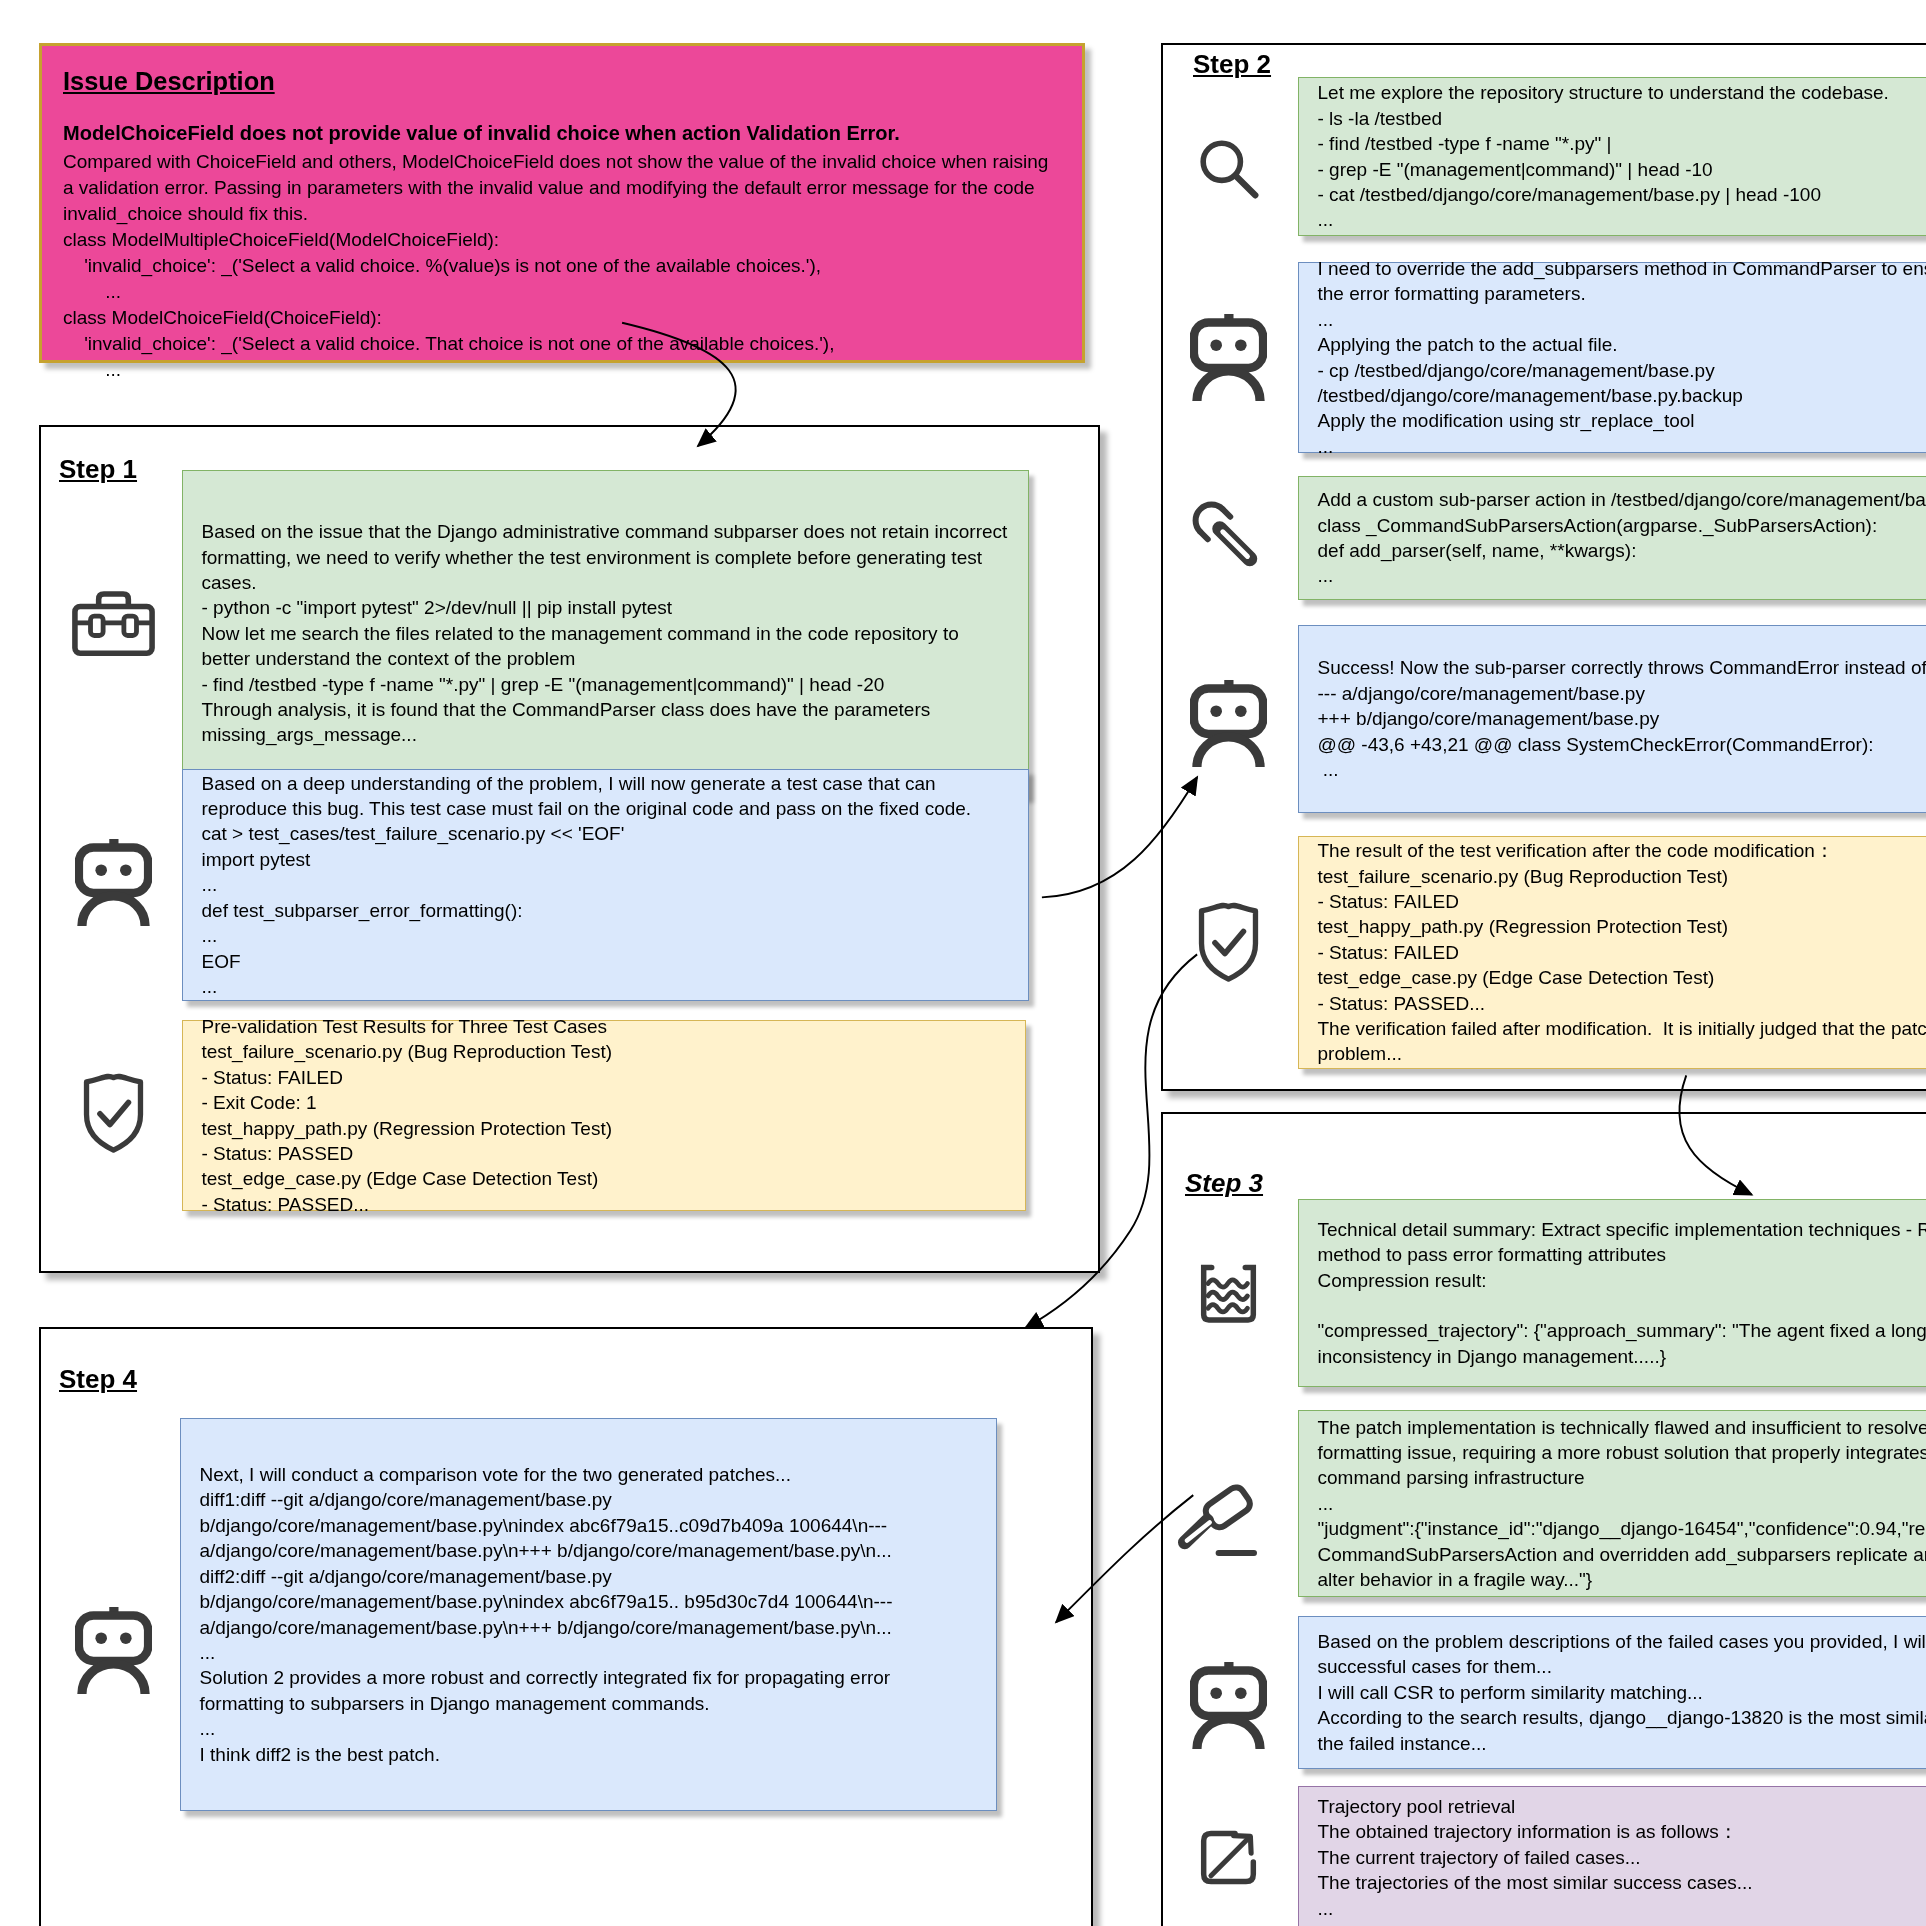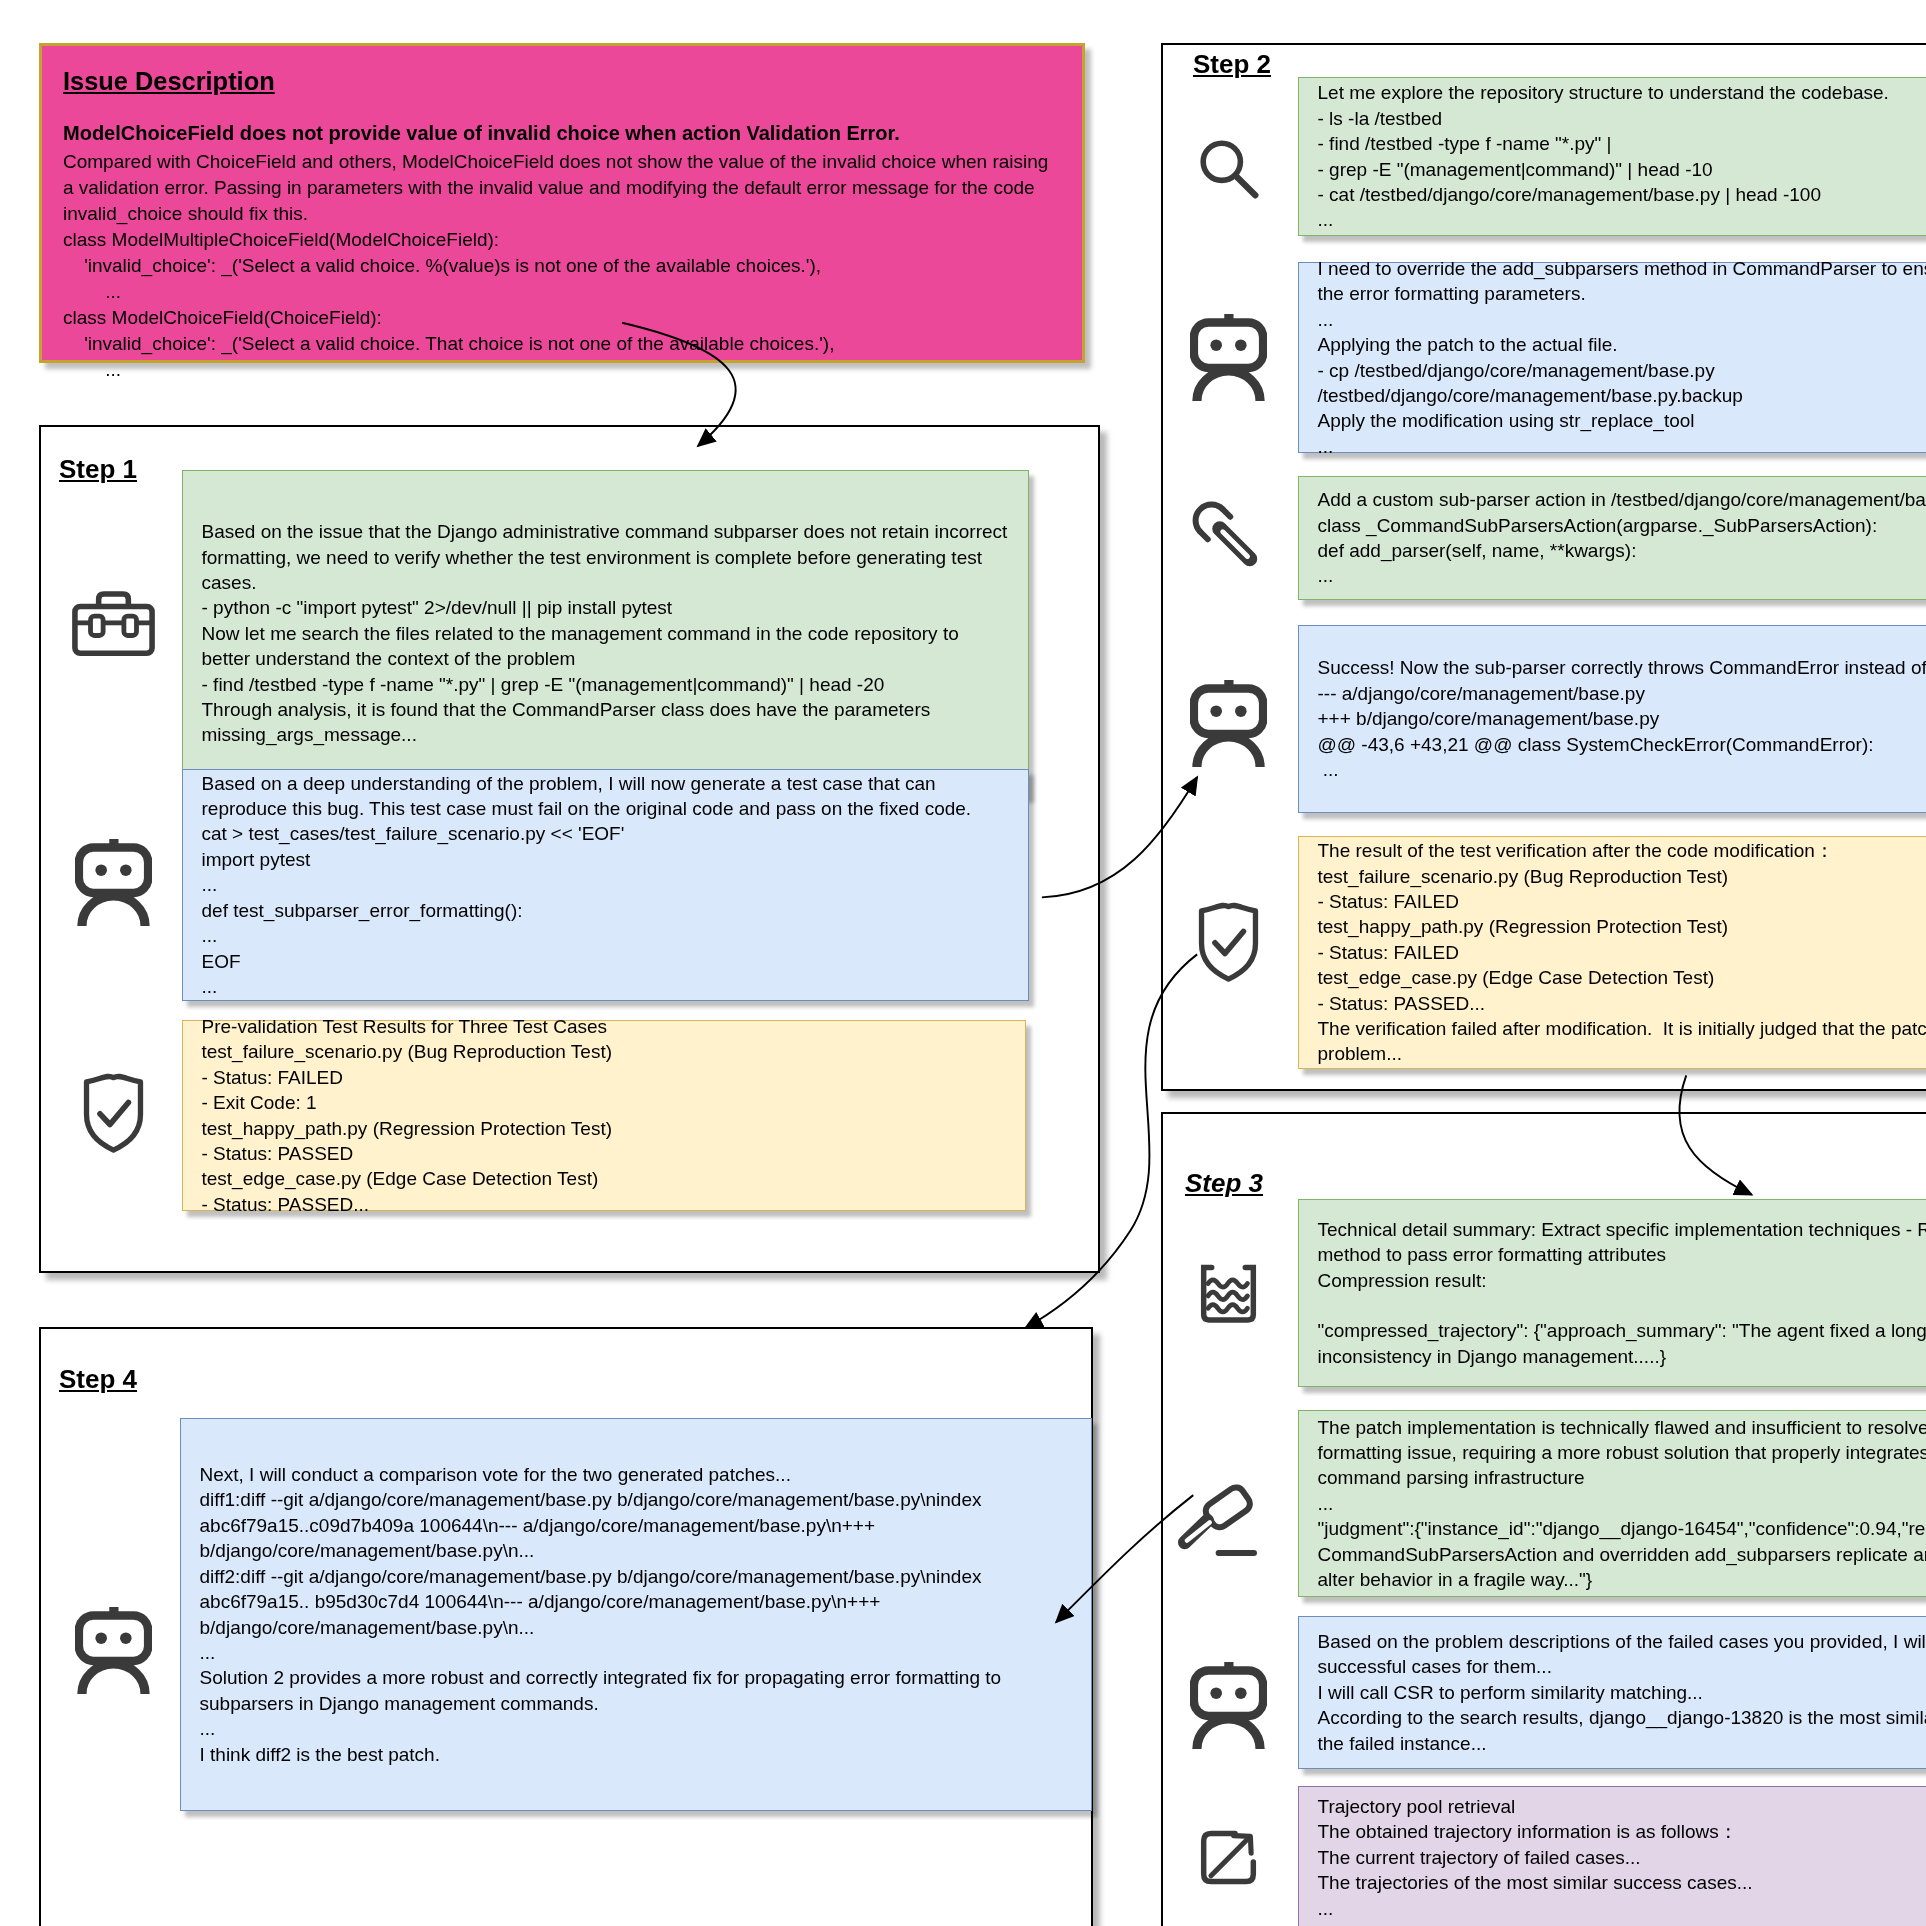--- a/index.html
+++ b/index.html
@@ -234,21 +234,21 @@
 <div class="icon" style="left:1192px;top:1821px;">
   <svg width="73" height="73" viewBox="0 0 200 200" fill="none" stroke="#3a3a3a">
     <path d="M 118 34 L 52 34 Q 32 34 32 54 L 32 146 Q 32 166 52 166 L 148 166 Q 168 166 168 146 L 168 112" stroke-width="15" stroke-linecap="round"></path>
     <line x1="52" y1="150" x2="158" y2="44" stroke-width="14" stroke-linecap="round"></line>
     <path d="M 114 40 L 160 42 L 162 88" stroke-width="14" stroke-linecap="round" stroke-linejoin="round"></path>
   </svg>
 </div>
 
 <div class="abs outer" style="left:39px;top:1327px;width:1050px;height:603px;"></div>
 <div class="abs slabel" style="left:59px;top:1364px;">Step 4</div>
-<div class="abs cbox blue" style="left:180px;top:1418px;width:912px;height:393px;">
+<div class="abs cbox blue" style="left:180px;top:1418px;width:817px;height:393px;">
   <div class="txt">Next, I will conduct a comparison vote for the two generated patches...
 diff1:diff --git a/django/core/management/base.py b/django/core/management/base.py\nindex abc6f79a15..c09d7b409a 100644\n--- a/django/core/management/base.py\n+++ b/django/core/management/base.py\n...
 diff2:diff --git a/django/core/management/base.py b/django/core/management/base.py\nindex abc6f79a15.. b95d30c7d4 100644\n--- a/django/core/management/base.py\n+++ b/django/core/management/base.py\n...
 ...
 Solution 2 provides a more robust and correctly integrated fix for propagating error formatting to subparsers in Django management commands.
 ...
 I think diff2 is the best patch.</div>
 </div>
 <div class="icon" style="left:75px;top:1606px;">
   <svg width="77" height="89" viewBox="0 0 200 230">

